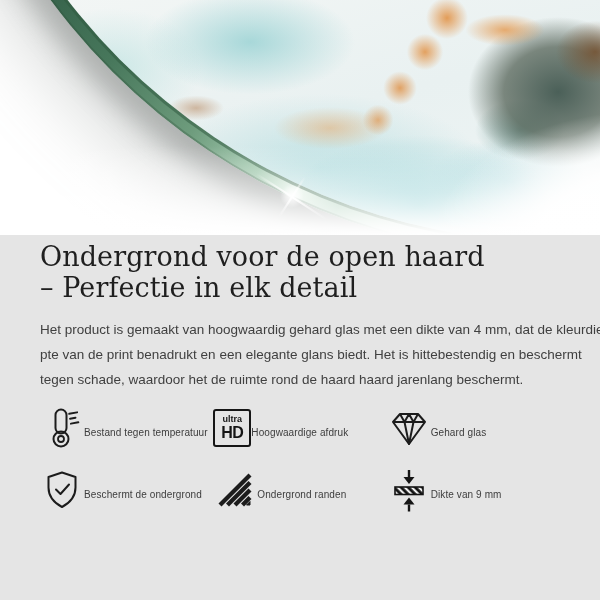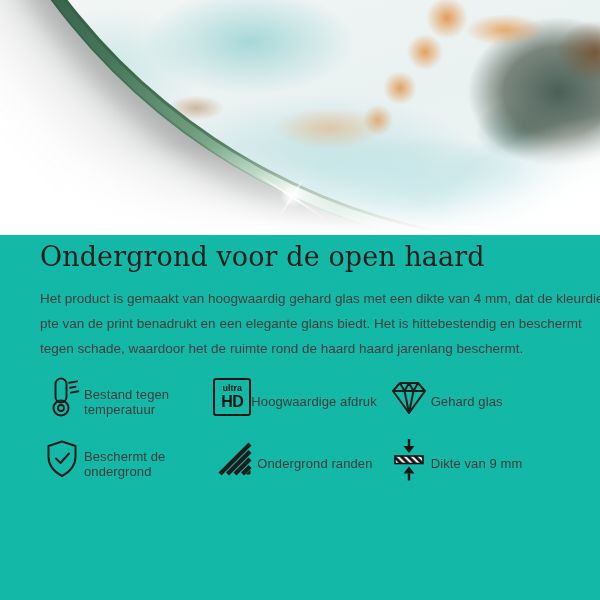--- a/index.html
+++ b/index.html
@@ -1,18 +1,18 @@
 <!DOCTYPE html>
 <html><head>
 <meta charset="utf-8">
 <style>
   html,body{margin:0;padding:0;background:#ffffff;}
   body{width:600px;height:600px;overflow:hidden;font-family:"Liberation Sans",sans-serif;
        -webkit-font-smoothing:antialiased;}
-  .page{position:relative;width:600px;height:600px;background:#14b8a6;}
+  .page{position:relative;width:600px;height:600px;background:#e5e5e5;}
 
   
   .hero{position:relative;width:600px;height:235px;overflow:hidden;background:#fff;}
   .plate-edge{position:absolute;left:-74px;top:-1014px;width:1268px;height:1268px;border-radius:50%;
     border:2px solid rgba(45,75,55,.30);
     background:conic-gradient(from 182deg,
       #ffffff 0deg,#ecf3ee 6deg,#cfe3d6 13deg,#b2d4bf 19deg,#e9f5ec 23deg,#a5cbb1 27deg,
       #6e9c7d 34deg,#47775b 44deg,#335f48 54deg,#3c6b50 66deg,#54855f 82deg,#76a183 110deg,
       #8fb59a 150deg,#8fb59a 360deg);
     box-shadow:-10px 18px 24px rgba(120,125,122,.45),-28px 42px 70px rgba(140,145,142,.30);}
@@ -53,21 +53,21 @@
   .content{padding:0 40px;}
   .heading{font-family:"DejaVu Serif",serif;font-weight:400;font-size:27px;line-height:31px;
     color:#1f1f1f;margin:6px 0 0;letter-spacing:.1px;}
   .body-text{margin-top:14px;color:#404040;font-size:13.5px;line-height:25px;}
   .body-text .line{white-space:nowrap;}
 
   
   .features{margin-top:13px;display:grid;grid-template-columns:repeat(3,1fr);row-gap:16px;}
   .feature{display:flex;flex-direction:row;align-items:center;}
   .icon-slot{height:46px;display:flex;align-items:center;justify-content:center;}
-  .feature-label{margin-top:9px;font-size:13px;color:#3d3d3d;letter-spacing:.1px;}
+  .feature-label{margin-top:9px;font-size:10px;color:#3d3d3d;letter-spacing:.1px;}
   .icn{stroke:#1c1c1c;fill:none;stroke-width:2;}
   .uhd-box{width:34px;height:34px;border:2.5px solid #161616;border-radius:3px;
     display:flex;flex-direction:column;align-items:center;justify-content:center;
     line-height:1;color:#161616;}
   .uhd-top{font-size:9px;font-weight:700;}
   .uhd-bottom{font-size:16px;font-weight:800;margin-top:1px;letter-spacing:-.5px;}
 </style>
 </head>
 <body>
 
@@ -82,20 +82,21 @@
       <div class="beam1"></div>
         <div class="beam2"></div>
         <div class="glow"></div>
     </div>
   </div>
 
   <div class="content">
 
     <h1 class="heading">
       <span>Ondergrond voor de open haard</span><br>
+      <span>– Perfectie in elk detail</span>
     </h1>
 
     <div class="body-text">
       <div class="line">Het product is gemaakt van hoogwaardig gehard glas met een dikte van 4 mm, dat de kleurdie-</div>
       <div class="line">pte van de print benadrukt en een elegante glans biedt. Het is hittebestendig en beschermt</div>
       <div class="line">tegen schade, waardoor het de ruimte rond de haard haard jarenlang beschermt.</div>
     </div>
 
     <div class="features">
 

